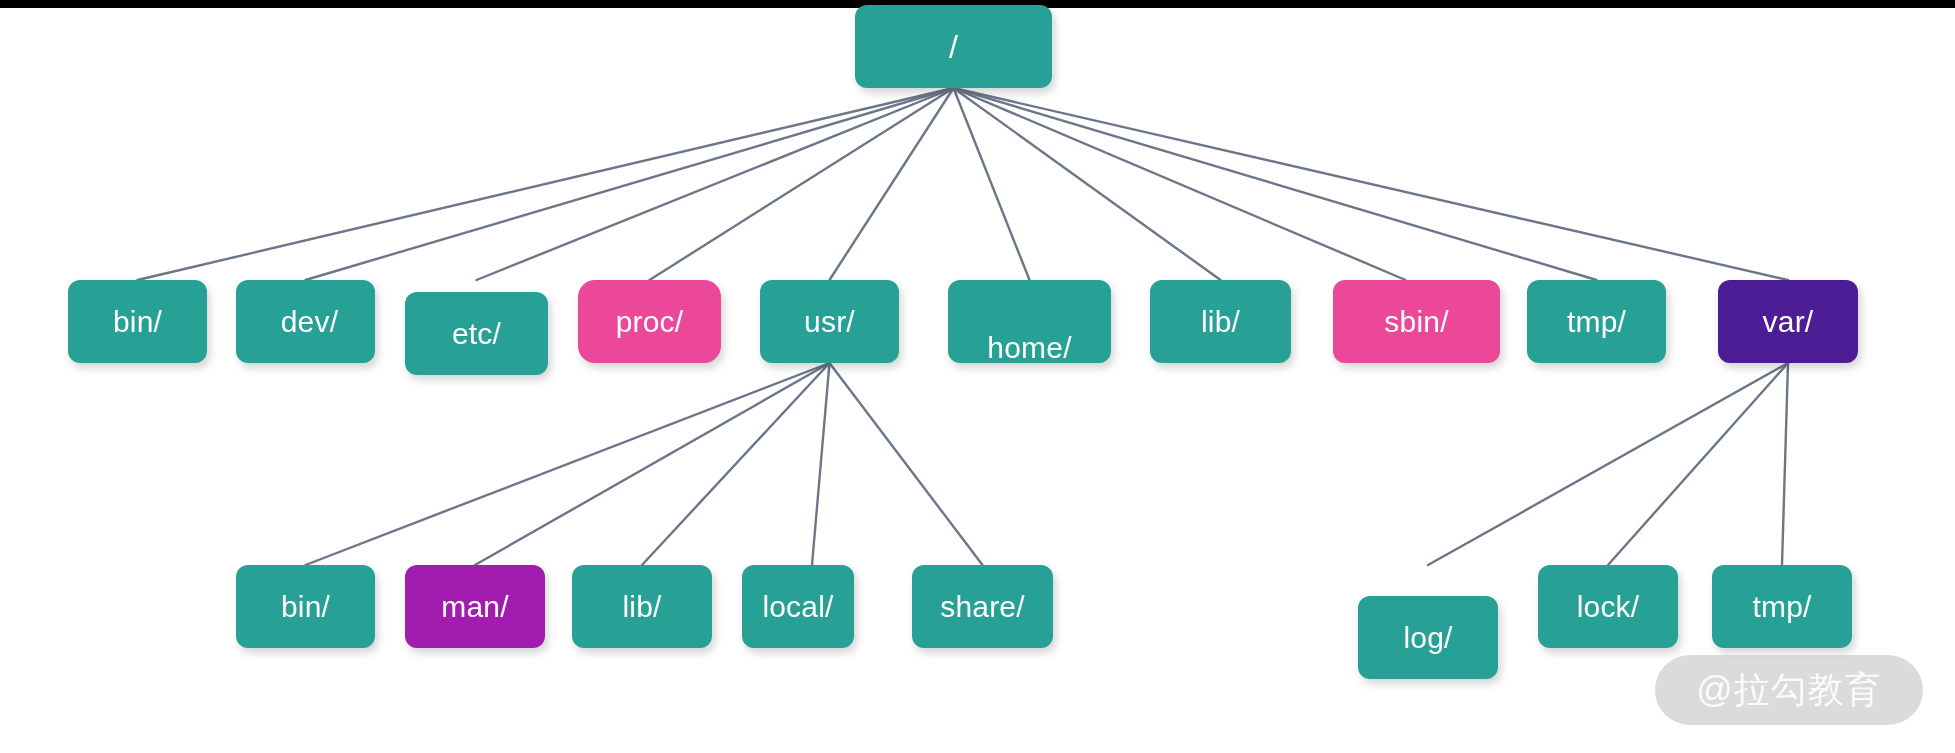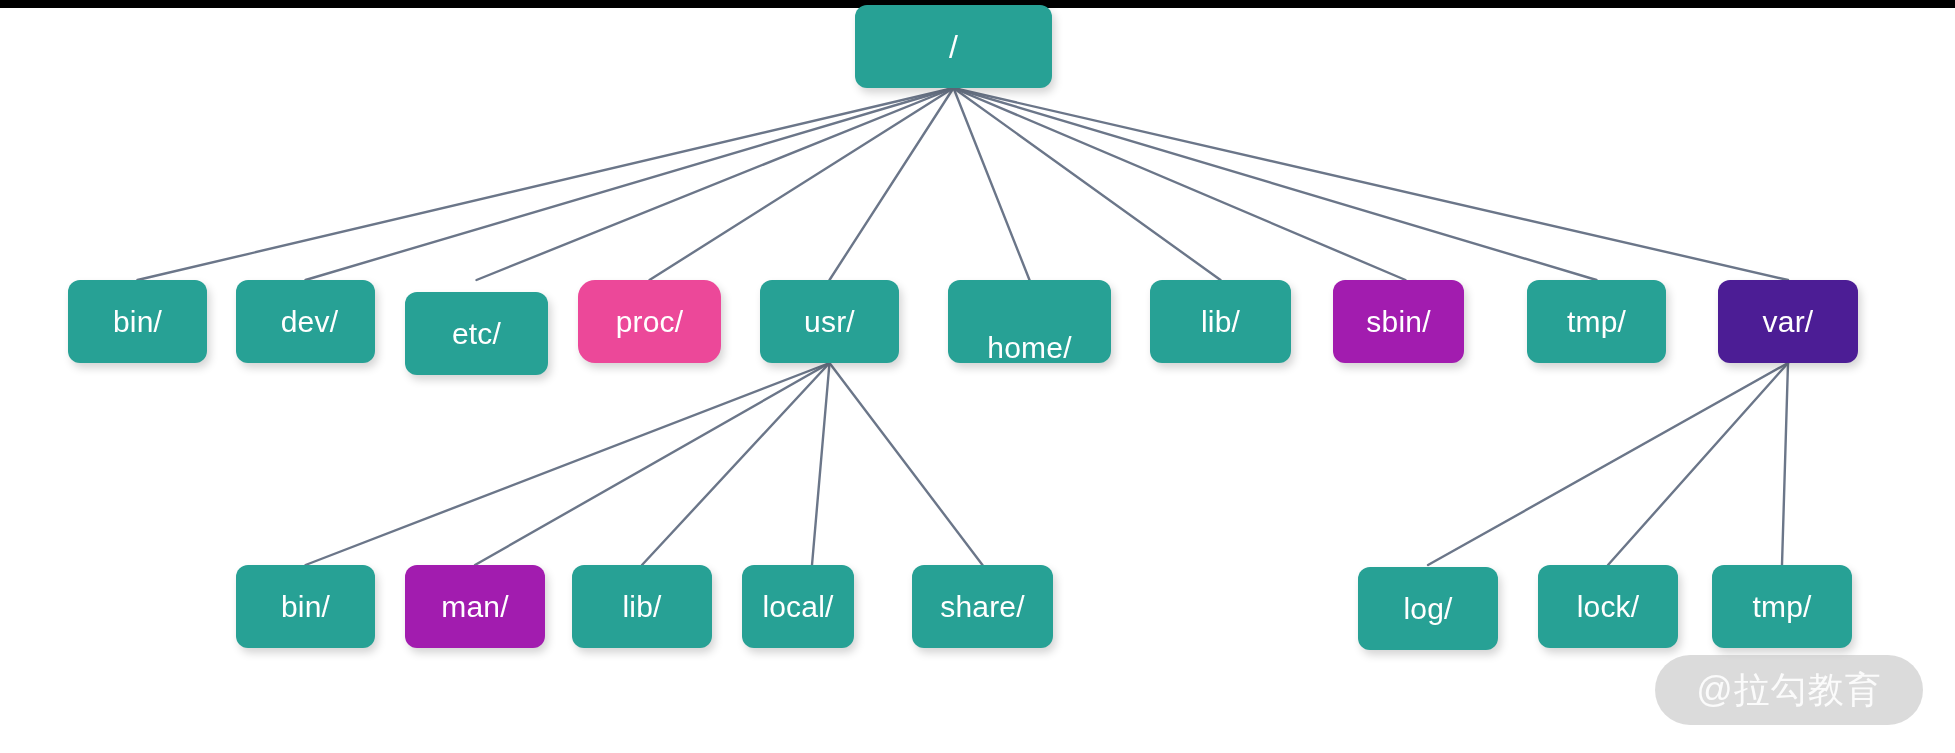--- a/index.html
+++ b/index.html
@@ -120,21 +120,21 @@
       </div>
       <div class="node" style="left: 760px; top: 280px; width: 139px; height: 83px; background: rgb(39, 161, 149);">
         <span class="node-label">usr/</span>
       </div>
       <div class="node" style="left: 948px; top: 280px; width: 163px; height: 83px; background: rgb(39, 161, 149); align-items: flex-end;">
         <span class="node-label">home/</span>
       </div>
       <div class="node" style="left: 1150px; top: 280px; width: 141px; height: 83px; background: rgb(39, 161, 149);">
         <span class="node-label">lib/</span>
       </div>
-      <div class="node" style="left: 1333px; top: 280px; width: 131px; height: 83px; background: #a21caf;">
+      <div class="node" style="left: 1333px; top: 280px; width: 167px; height: 83px; background: #ec4899;">
         <span class="node-label">sbin/</span>
       </div>
       <div class="node" style="left: 1527px; top: 280px; width: 139px; height: 83px; background: rgb(39, 161, 149);">
         <span class="node-label">tmp/</span>
       </div>
       <div class="node" style="left: 1718px; top: 280px; width: 140px; height: 83px; background: #4c1d95;">
         <span class="node-label">var/</span>
       </div>
       <div class="node" style="left: 236px; top: 565px; width: 139px; height: 83px; background: rgb(39, 161, 149);">
         <span class="node-label">bin/</span>
@@ -144,21 +144,21 @@
       </div>
       <div class="node" style="left: 572px; top: 565px; width: 140px; height: 83px; background: rgb(39, 161, 149);">
         <span class="node-label">lib/</span>
       </div>
       <div class="node" style="left: 742px; top: 565px; width: 112px; height: 83px; background: rgb(39, 161, 149);">
         <span class="node-label">local/</span>
       </div>
       <div class="node" style="left: 912px; top: 565px; width: 141px; height: 83px; background: rgb(39, 161, 149);">
         <span class="node-label">share/</span>
       </div>
-      <div class="node" style="left: 1358px; top: 567px; width: 140px; height: 83px; background: rgb(39, 161, 149);">
+      <div class="node" style="left: 1358px; top: 596px; width: 140px; height: 83px; background: rgb(39, 161, 149);">
         <span class="node-label">log/</span>
       </div>
       <div class="node" style="left: 1538px; top: 565px; width: 140px; height: 83px; background: rgb(39, 161, 149);">
         <span class="node-label">lock/</span>
       </div>
       <div class="node" style="left: 1712px; top: 565px; width: 140px; height: 83px; background: rgb(39, 161, 149);">
         <span class="node-label">tmp/</span>
       </div>
     </div>
 

